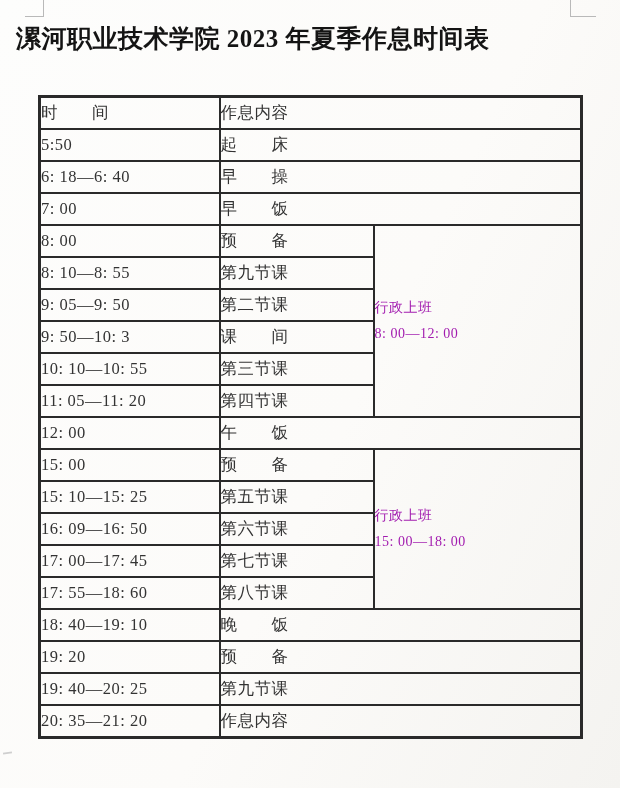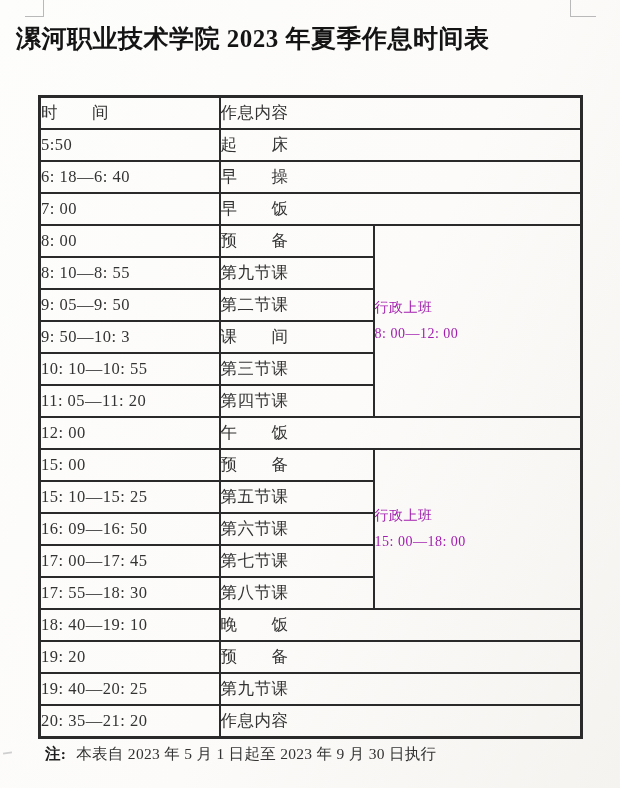--- a/index.html
+++ b/index.html
@@ -182,21 +182,21 @@
       </tr>
       <tr>
         <td>16: 09—16: 50</td>
         <td>第六节课</td>
       </tr>
       <tr>
         <td>17: 00—17: 45</td>
         <td>第七节课</td>
       </tr>
       <tr>
-        <td>17: 55—18: 30</td>
+        <td>17: 55—18: 60</td>
         <td>第八节课</td>
       </tr>
 
       <tr>
         <td>18: 40—19: 10</td>
         <td colspan="2">晚　　饭</td>
       </tr>
       <tr>
         <td>19: 20</td>
         <td colspan="2">预　　备</td>
@@ -205,17 +205,14 @@
         <td>19: 40—20: 25</td>
         <td colspan="2">第九节课</td>
       </tr>
       <tr>
         <td>20: 35—21: 20</td>
         <td colspan="2">作息内容</td>
       </tr>
     </tbody>
   </table>
 
-  <p class="note">
-    <span class="note-label">注:</span><span>本表自 2023 年 5 月 1 日起至 2023 年 9 月 30 日执行</span>
-  </p>
 
 </div>
 
 </body></html>

